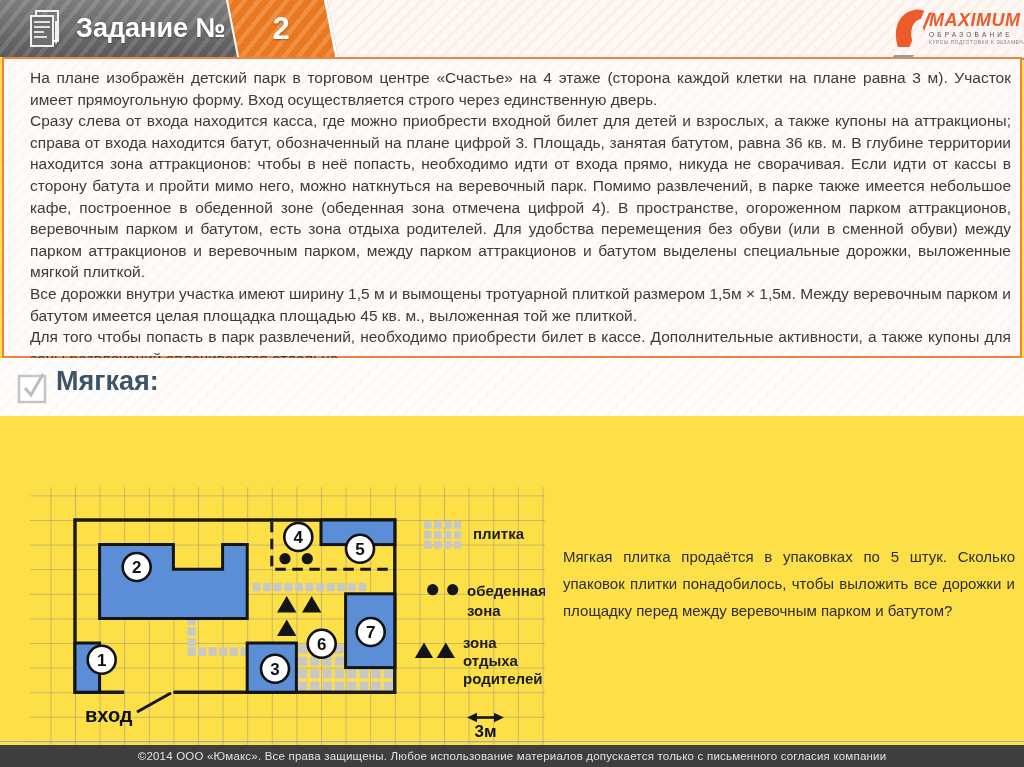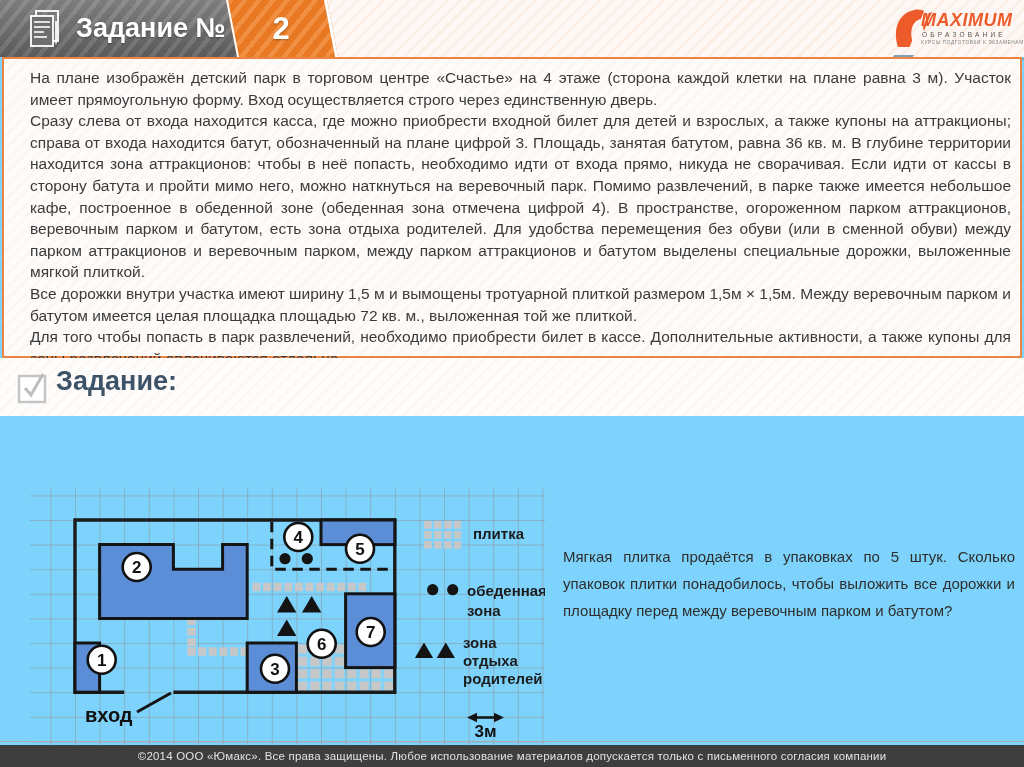--- a/index.html
+++ b/index.html
@@ -1,16 +1,16 @@
 <!DOCTYPE html>
 <html><head>
 <meta charset="utf-8">
 <style>
   html,body{margin:0;padding:0;background:#888;}
-  .page{position:relative;width:1024px;height:767px;background:#7dd3fc;overflow:hidden;
+  .page{position:relative;width:1024px;height:767px;background:#fde047;overflow:hidden;
         font-family:"Liberation Sans",sans-serif;}
 
   
   .header{position:absolute;left:0;top:0;width:1024px;height:57px;
     background:#fdf8f5;
     background-image:repeating-linear-gradient(135deg,rgba(232,140,70,0.08) 0 3px,rgba(255,255,255,0) 3px 9px);}
   .header-dark{position:absolute;left:-18px;top:0;width:248px;height:57px;
     background:linear-gradient(#828282,#5e5e5e);
     background-image:repeating-linear-gradient(135deg,rgba(255,255,255,0.10) 0 4px,rgba(0,0,0,0.04) 4px 10px),linear-gradient(#828282,#5e5e5e);
     transform:skewX(11deg);transform-origin:top left;}
@@ -20,21 +20,21 @@
   .num-band{position:absolute;left:226px;top:0;width:96px;height:57px;
     background:#ef7d23;
     background-image:repeating-linear-gradient(135deg,rgba(255,255,255,0.14) 0 4px,rgba(0,0,0,0.03) 4px 10px);
     border-left:2px solid #ffffff;border-right:3px solid #ffffff;
     transform:skewX(11deg);transform-origin:top left;
     text-align:center;}
   .num-band span{display:inline-block;transform:skewX(-11deg);color:#fff;
     font-size:31px;font-weight:bold;line-height:57px;text-shadow:0 1px 2px rgba(0,0,0,0.3);}
   .logo{position:absolute;left:893px;top:5px;width:130px;height:50px;}
   .logo-mark{position:absolute;left:0;top:2px;}
-  .logo-text{position:absolute;left:28px;top:6px;width:86px;text-align:center;}
+  .logo-text{position:absolute;left:36px;top:6px;width:86px;}
   .logo-brand{font-size:18px;font-weight:bold;font-style:italic;color:#ee5b2b;letter-spacing:0.5px;line-height:18px;}
   .logo-sub1{font-size:6.5px;color:#555;letter-spacing:3.2px;margin-top:2px;white-space:nowrap;}
   .logo-sub2{font-size:4.8px;color:#808080;letter-spacing:0.6px;margin-top:1.5px;white-space:nowrap;}
   .teal-line{position:absolute;left:906px;top:58px;width:118px;height:2px;background:#7fa3b5;}
   .teal-tab{position:absolute;left:892px;top:55px;width:20px;height:6px;background:#7fa3b5;
     transform:skewX(-35deg);}
 
   
   .task-box{position:absolute;left:2px;top:57px;width:1020px;height:301px;box-sizing:border-box;
     border:2px solid #ec8443;
@@ -100,32 +100,32 @@
         <div class="logo-sub2">КУРСЫ ПОДГОТОВКИ К ЭКЗАМЕНАМ</div>
       </div>
     </div>
   </div>
   <div class="teal-tab"></div>
   <div class="teal-line"></div>
 
   <div class="task-box">
     <p>На плане изображён детский парк в торговом центре «Счастье» на 4 этаже (сторона каждой клетки на плане равна 3 м). Участок имеет прямоугольную форму. Вход осуществляется строго через единственную дверь.</p>
     <p>Сразу слева от входа находится касса, где можно приобрести входной билет для детей и взрослых, а также купоны на аттракционы; справа от входа находится батут, обозначенный на плане цифрой 3. Площадь, занятая батутом, равна 36 кв. м. В глубине территории находится зона аттракционов: чтобы в неё попасть, необходимо идти от входа прямо, никуда не сворачивая. Если идти от кассы в сторону батута и пройти мимо него, можно наткнуться на веревочный парк. Помимо развлечений, в парке также имеется небольшое кафе, построенное в обеденной зоне (обеденная зона отмечена цифрой 4). В пространстве, огороженном парком аттракционов, веревочным парком и батутом, есть зона отдыха родителей. Для удобства перемещения без обуви (или в сменной обуви) между парком аттракционов и веревочным парком, между парком аттракционов и батутом выделены специальные дорожки, выложенные мягкой плиткой.</p>
-    <p>Все дорожки внутри участка имеют ширину 1,5 м и вымощены тротуарной плиткой размером 1,5м × 1,5м.  Между веревочным парком и батутом имеется целая площадка площадью 72 кв. м., выложенная той же плиткой.</p>
+    <p>Все дорожки внутри участка имеют ширину 1,5 м и вымощены тротуарной плиткой размером 1,5м × 1,5м.  Между веревочным парком и батутом имеется целая площадка площадью 45 кв. м., выложенная той же плиткой.</p>
     <p>Для того чтобы попасть в парк развлечений, необходимо приобрести билет в кассе. Дополнительные активности, а также купоны для зоны развлечений оплачиваются отдельно.</p>
   </div>
 
   <div class="solution-band">
     <div class="check-icon">
       <svg width="32" height="34" viewBox="0 0 32 34">
         <rect x="2" y="6" width="26" height="26" fill="#ffffff" stroke="#c4c4c4" stroke-width="2.4"></rect>
         <path d="M8,18 L14,25 L26,4" fill="none" stroke="#bdbdbd" stroke-width="3"></path>
       </svg>
     </div>
-    <div class="solution-label">Задание:</div>
+    <div class="solution-label">Мягкая:</div>
   </div>
 
   <div class="plan-wrap">
     <svg width="515" height="258" viewBox="0 0 515 258">
       <defs>
         <pattern id="grid" x="45" y="33" width="24.6" height="24.6" patternUnits="userSpaceOnUse">
           <path d="M24.6,0 H0 V24.6" fill="none" stroke="#8f8f8f" stroke-width="1"></path>
         </pattern>
         <pattern id="checker" x="266.4" y="156" width="12.3" height="12.3" patternUnits="userSpaceOnUse">
           <rect x="1.5" y="1.5" width="9.3" height="9.3" fill="#c7c7c7"></rect>

